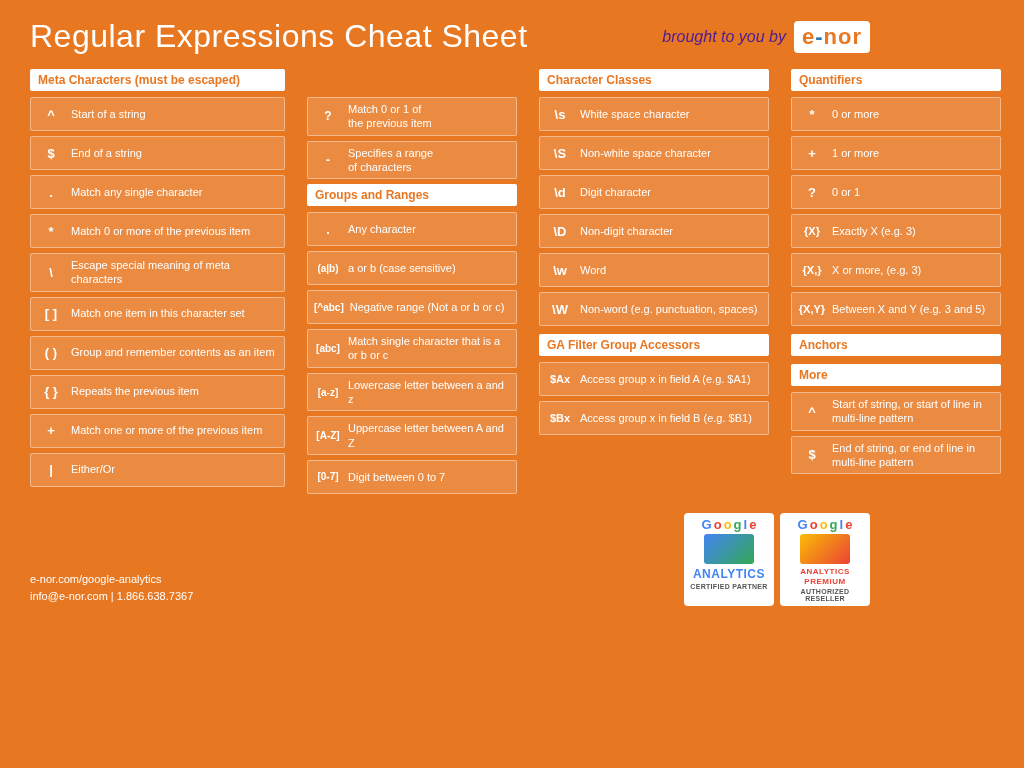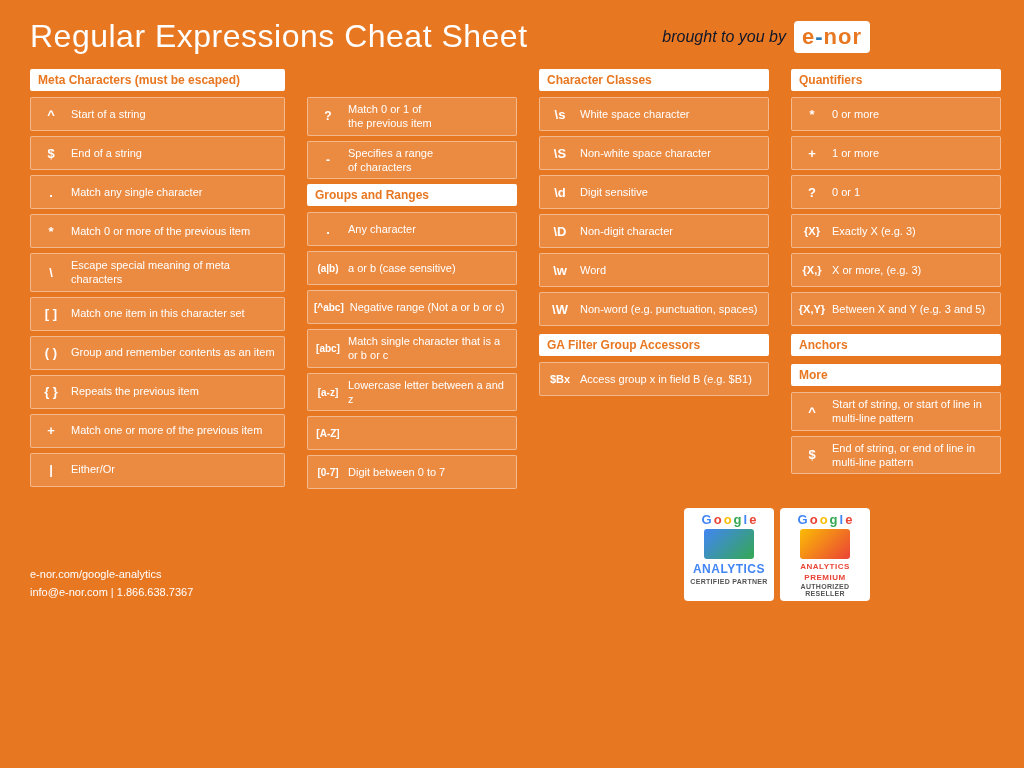--- a/index.html
+++ b/index.html
@@ -30,21 +30,21 @@
       letter-spacing: 0.5px;
     }
     .header-brand {
       display: flex;
       align-items: center;
       gap: 8px;
     }
     .header-brand-text {
       font-style: italic;
       font-size: 16px;
-      color: #0f172a;
+      color: #4c1d95;
       font-weight: 300;
     }
     .brand-logo {
       background: white;
       border-radius: 4px;
       padding: 3px 8px;
       font-size: 22px;
       font-weight: 700;
       color: #E87722;
       letter-spacing: 1px;
@@ -253,57 +253,62 @@
       <div class="entry">
         <div class="entry-key" style="font-size:10px;">[abc]</div>
         <div class="entry-desc">Match single character that is a or b or c</div>
       </div>
       <div class="entry">
         <div class="entry-key" style="font-size:10px;">[a-z]</div>
         <div class="entry-desc">Lowercase letter between a and z</div>
       </div>
       <div class="entry">
         <div class="entry-key" style="font-size:10px;">[A-Z]</div>
+        <div class="entry-desc">Uppercase letter between A and Z</div>
       </div>
       <div class="entry">
         <div class="entry-key" style="font-size:10px;">[0-7]</div>
         <div class="entry-desc">Digit between 0 to 7</div>
       </div>
     </div>
 
     <div class="col col3" style="width: 230px; flex-shrink:0;">
       <div class="section-header">Character Classes</div>
 
       <div class="entry">
         <div class="entry-key">\s</div>
         <div class="entry-desc">White space character</div>
       </div>
       <div class="entry">
         <div class="entry-key">\S</div>
         <div class="entry-desc">Non-white space character</div>
       </div>
       <div class="entry">
         <div class="entry-key">\d</div>
-        <div class="entry-desc">Digit sensitive</div>
+        <div class="entry-desc">Digit character</div>
       </div>
       <div class="entry">
         <div class="entry-key">\D</div>
         <div class="entry-desc">Non-digit character</div>
       </div>
       <div class="entry">
         <div class="entry-key">\w</div>
         <div class="entry-desc">Word</div>
       </div>
       <div class="entry">
         <div class="entry-key">\W</div>
         <div class="entry-desc">Non-word (e.g. punctuation, spaces)</div>
       </div>
 
       <div class="section-header" style="margin-top: 8px;">GA Filter Group Accessors</div>
 
+      <div class="entry">
+        <div class="entry-key" style="font-size:11px;">$Ax</div>
+        <div class="entry-desc">Access group x in field A (e.g. $A1)</div>
+      </div>
       <div class="entry">
         <div class="entry-key" style="font-size:11px;">$Bx</div>
         <div class="entry-desc">Access group x in field B (e.g. $B1)</div>
       </div>
     </div>
 
     <div class="col col4" style="width: 210px; flex-shrink:0;">
       <div class="section-header">Quantifiers</div>
 
       <div class="entry">

